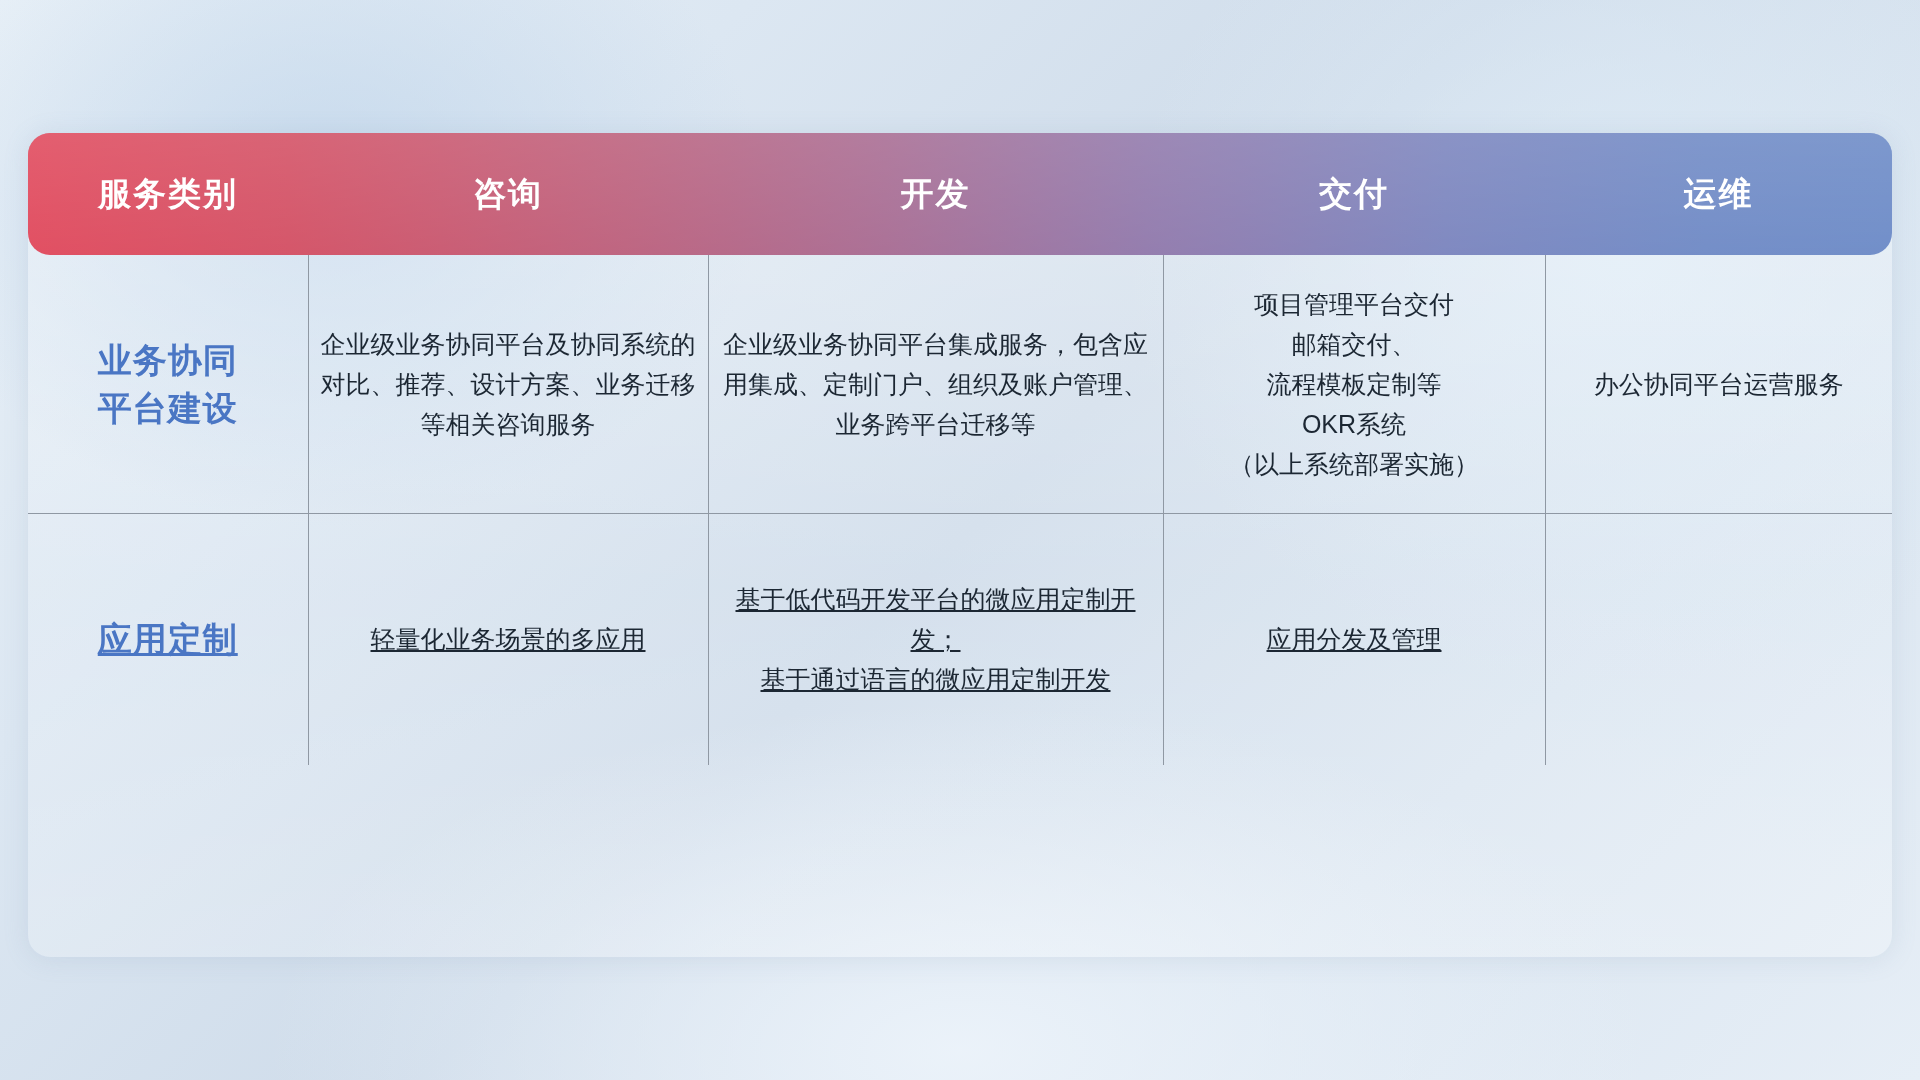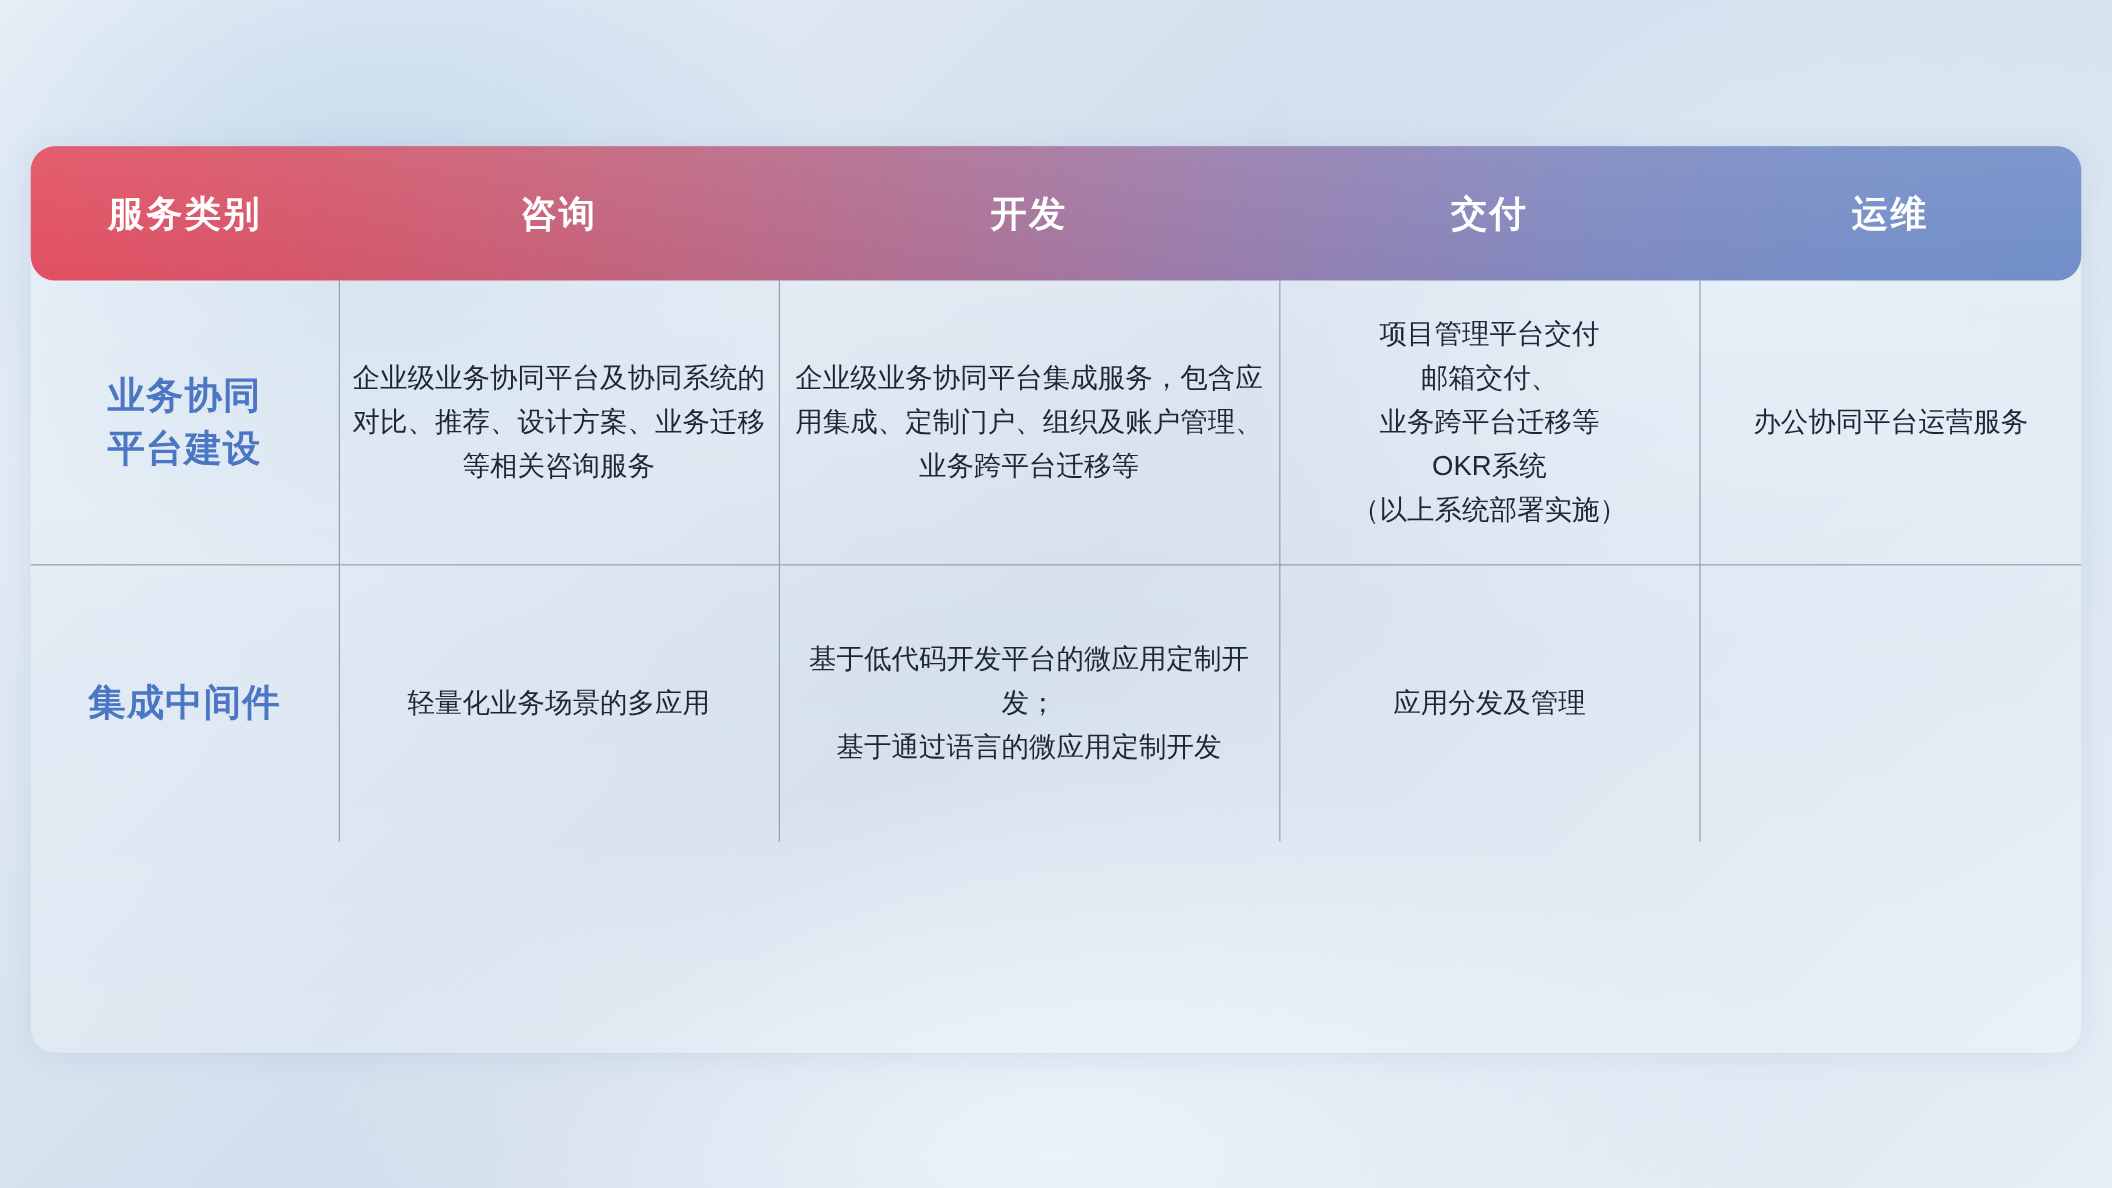--- a/index.html
+++ b/index.html
@@ -98,20 +98,21 @@
     border-bottom: 1px solid #8f98a3;
     vertical-align: middle;
     text-align: center;
     font-size: 25px;
     line-height: 40px;
     color: #1c2733;
     padding: 14px 4px;
   }
   tbody tr:last-child td {
     border-bottom: none;
+    text-decoration: underline;
   }
   tbody td:last-child {
     border-right: none;
   }
   tbody td.cat {
     color: #4a76c4;
     font-weight: bold;
     font-size: 34px;
     line-height: 48px;
     letter-spacing: 1px;
@@ -157,29 +158,29 @@
       <tr class="r1">
         <td class="cat">
           <div>业务协同</div>
           <div>平台建设</div>
         </td>
         <td>企业级业务协同平台及协同系统的对比、推荐、设计方案、业务迁移等相关咨询服务</td>
         <td>企业级业务协同平台集成服务，包含应用集成、定制门户、组织及账户管理、业务跨平台迁移等</td>
         <td>
           <div>项目管理平台交付</div>
           <div>邮箱交付、</div>
-          <div>业务跨平台迁移等</div>
+          <div>流程模板定制等</div>
           <div>OKR系统</div>
           <div>（以上系统部署实施）</div>
         </td>
         <td>办公协同平台运营服务</td>
       </tr>
       <tr class="r3">
         <td class="cat">
-          <div>集成中间件</div>
+          <div>应用定制</div>
         </td>
         <td>轻量化业务场景的多应用</td>
         <td>
           <div>基于低代码开发平台的微应用定制开发；</div>
           <div>基于通过语言的微应用定制开发</div>
         </td>
         <td>应用分发及管理</td>
         <td></td>
       </tr>
     </tbody>

